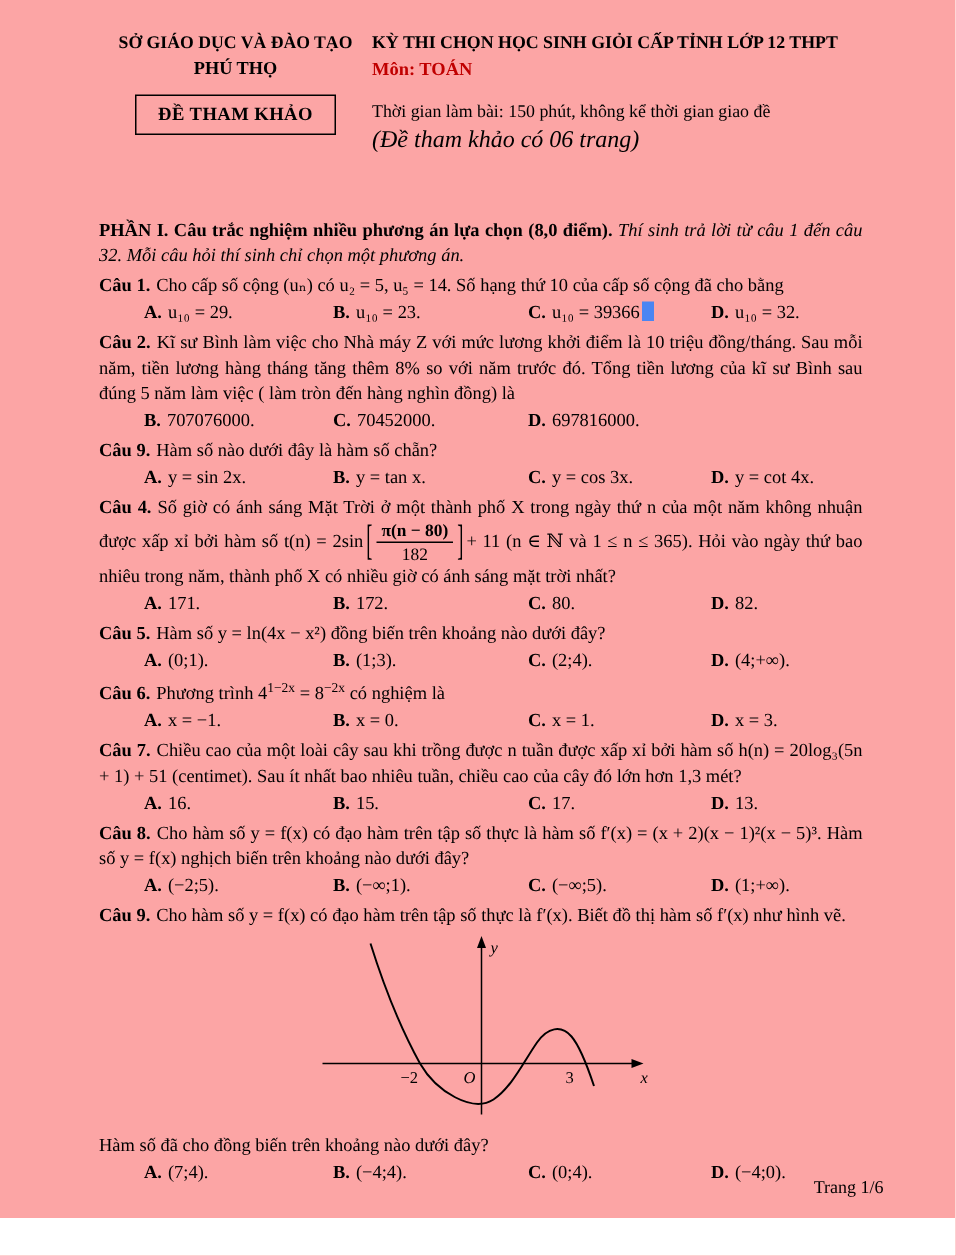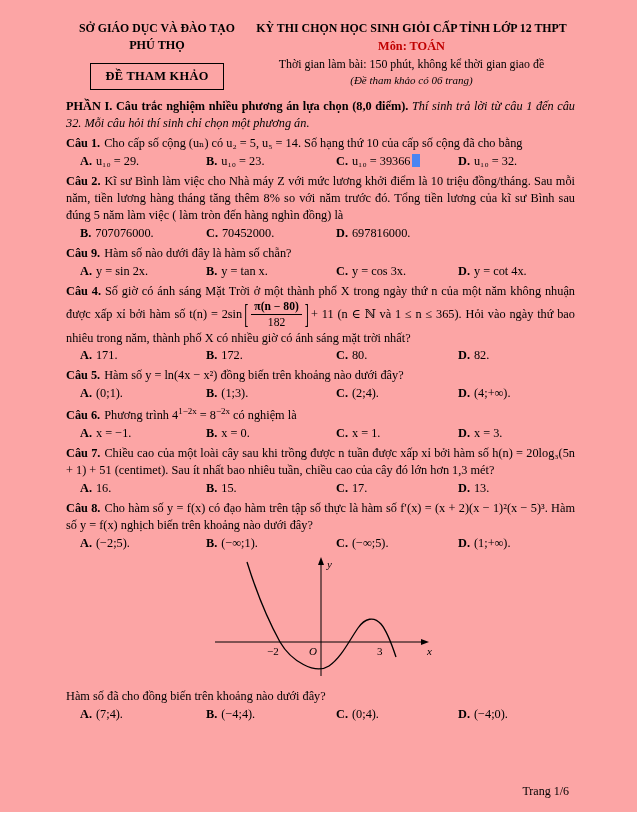--- a/index.html
+++ b/index.html
@@ -12,50 +12,50 @@
   }
   
   .hdr { display:flex; align-items:flex-start; }
   .hdr-left { width:182px; text-align:center; flex-shrink:0; }
   .hdr-left .l1 { font-weight:bold; font-size:11.8px; }
   .hdr-left .l2 { font-weight:bold; font-size:12.2px; margin-top:1px; }
   .hdr-left .box {
     display:inline-block; border:1.4px solid #000; font-weight:bold;
     padding:4px 14px; margin-top:9px; font-size:12.4px; letter-spacing:.3px;
   }
-  .hdr-right { flex:1; text-align:center; }
+  .hdr-right { flex:1; }
   .hdr-right .l1 { font-weight:bold; font-size:11.9px; }
   .hdr-right .l2 { font-weight:bold; font-size:12.2px; margin-top:1px; }
   .hdr-right .subject { font-weight:bold; color:#c00000; margin-top:2px; }
-  .hdr-right .time { font-size:11.9px; margin-top:1px; }
-  .hdr-right .note { font-style:italic; font-size:11px; }
-  
-  .section { margin-top:8px; text-align:justify;font-family:Liberation Serif, serif; }
+  .hdr-right .time { font-size:11.9px; margin-top:11px; }
+  .hdr-right .note { font-style:italic; font-size:16px; }
+  
+  .section { margin-top:40px; text-align:justify;font-family:Liberation Serif, serif; }
   .section b { }
   .section i { font-style:italic; }
   
   .q { text-align:justify; margin-top:3px; }
   .q .qlabel { font-weight:bold; margin-right:4px; }
   .opts { display:grid; grid-template-columns:126px 130px 122px 1fr; padding-left:14px; margin:1px 0 2px; }
   .opt b { font-weight:bold; margin-right:4px; }
-  .opt { white-space:nowrap; }
+  .opt { white-space:nowrap;margin-left:16px; }
   .cursor { display:inline-block; width:8px; height:13px; background:#4a85f2; vertical-align:-2px; margin-left:1px; }
   
   .frwrap { display:inline-flex; align-items:center; vertical-align:middle; margin:0 1px; }
   .brk { display:inline-block; transform:scaleY(2.3); font-weight:400; padding:0 1px; }
   .frac { display:inline-block; text-align:center; font-size:11.6px; line-height:1.15; vertical-align:middle; padding:0 2px; }
   .frac .num { display:block; border-bottom:1px solid #000; padding:0 3px 1px;font-weight:bold; }
   .frac .den { display:block; padding-top:1px; }
   sup { font-size:9px; }
   
   .graph { width:240px; margin:2px auto 0; text-align:center; }
   .gl { font-size:11px; font-family:"Liberation Serif","DejaVu Serif",serif; }
   .gli { font-style:italic; }
   
-  .footer { position:absolute; right:68px; bottom:12px; font-size:12px; }
+  .footer { position:absolute; right:48px; bottom:12px; font-size:12px; }
 </style>
 </head>
 <body>
 
 <div class="page">
 
   <div class="hdr">
     <div class="hdr-left">
       <div class="l1">SỞ GIÁO DỤC VÀ ĐÀO TẠO</div>
       <div class="l2">PHÚ THỌ</div>
@@ -158,20 +158,21 @@
     <p class="q"><b class="qlabel">Câu 8.</b><span>Cho hàm số y = f(x) có đạo hàm trên tập số thực là hàm số f′(x) = (x + 2)(x − 1)²(x − 5)³. Hàm số y = f(x) nghịch biến trên khoảng nào dưới đây?</span></p>
     <div class="opts">
       <span class="opt"><b>A.</b><span>(−2;5).</span></span>
       <span class="opt"><b>B.</b><span>(−∞;1).</span></span>
       <span class="opt"><b>C.</b><span>(−∞;5).</span></span>
       <span class="opt"><b>D.</b><span>(1;+∞).</span></span>
     </div>
   </div>
 
   <div>
+    <p class="q"><b class="qlabel">Câu 9.</b><span>Cho hàm số y = f(x) có đạo hàm trên tập số thực là f′(x). Biết đồ thị hàm số f′(x) như hình vẽ.</span></p>
     <div class="graph">
       <svg width="240" height="126" viewBox="0 0 240 126">
 
         <line x1="120" y1="8" x2="120" y2="122" stroke="#000" stroke-width="1"></line>
         <polygon points="120,3 117,11 123,11" fill="#000"></polygon>
 
         <line x1="14" y1="88" x2="222" y2="88" stroke="#000" stroke-width="1"></line>
         <polygon points="228,88 220,85 220,91" fill="#000"></polygon>
 
         <path d="M 46,8 C 56,40 68,68 79,88 C 90,107 114,121 128,112 C 140,104 148,87 157,74 C 164,64 173,62 180,70 C 186,77 191,91 195,103" fill="none" stroke="#000" stroke-width="1.3"></path>

